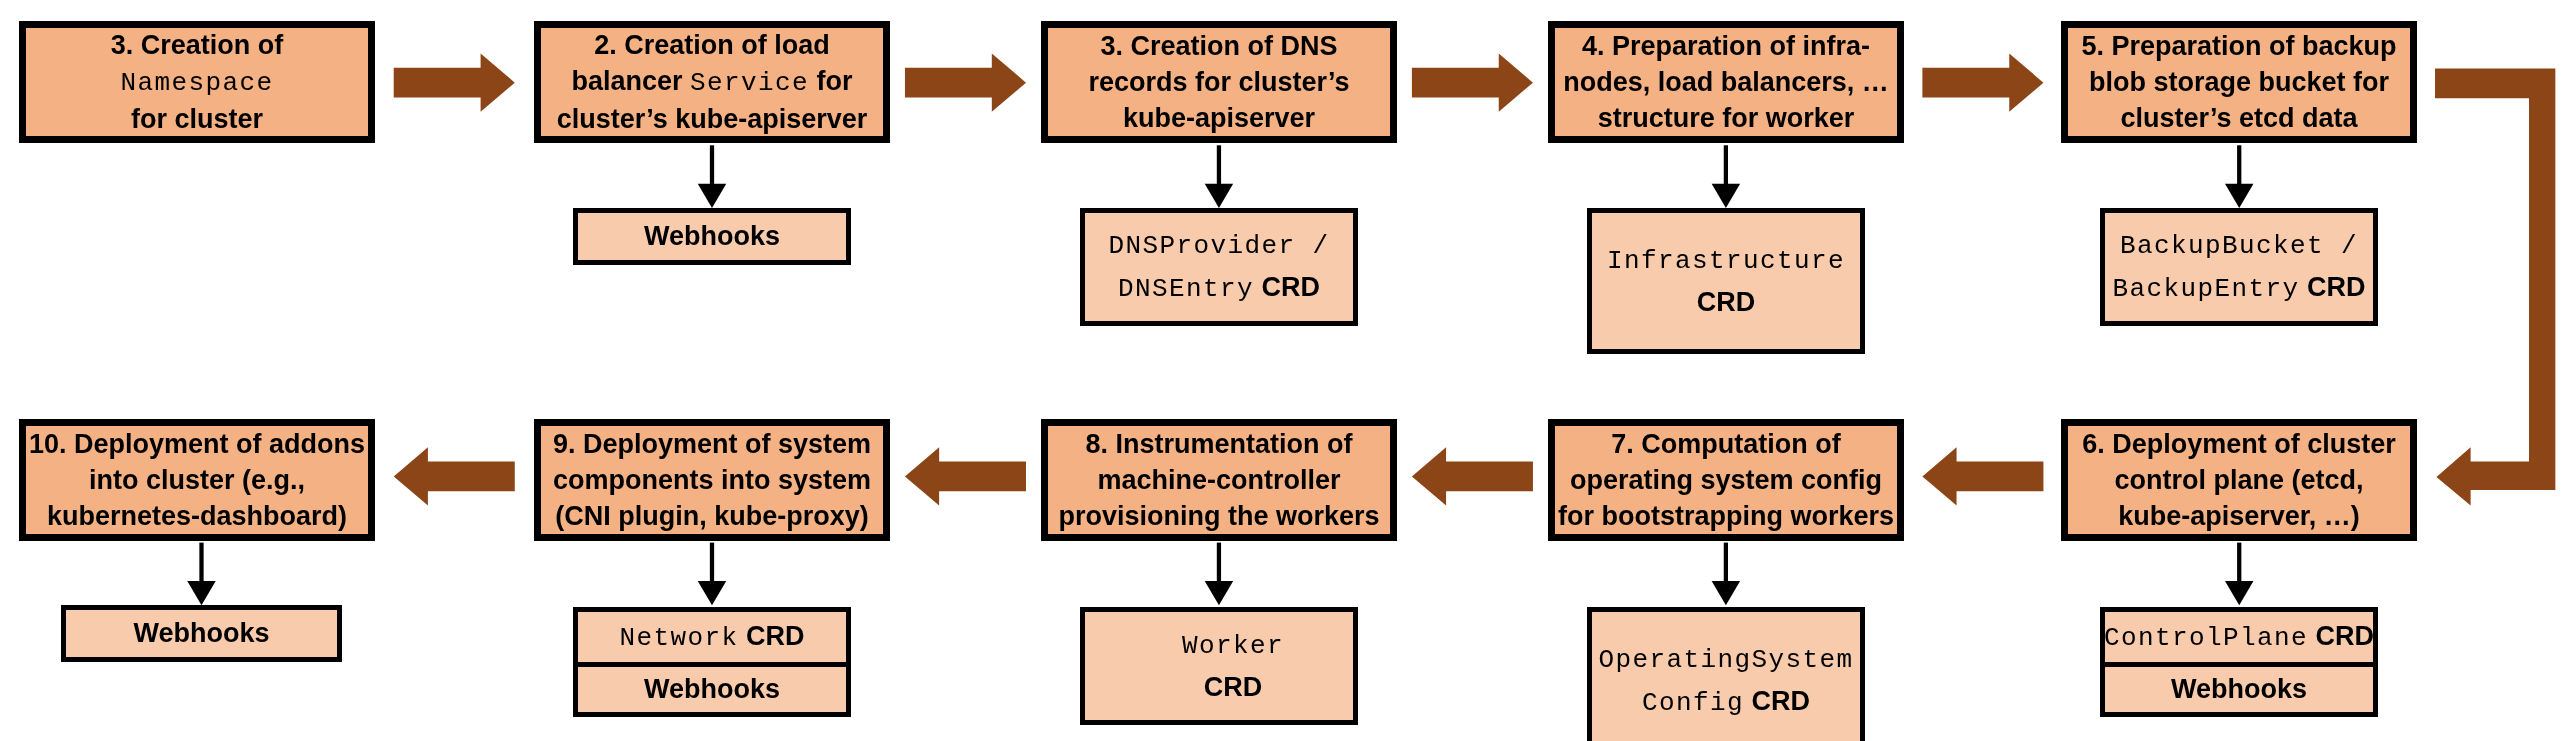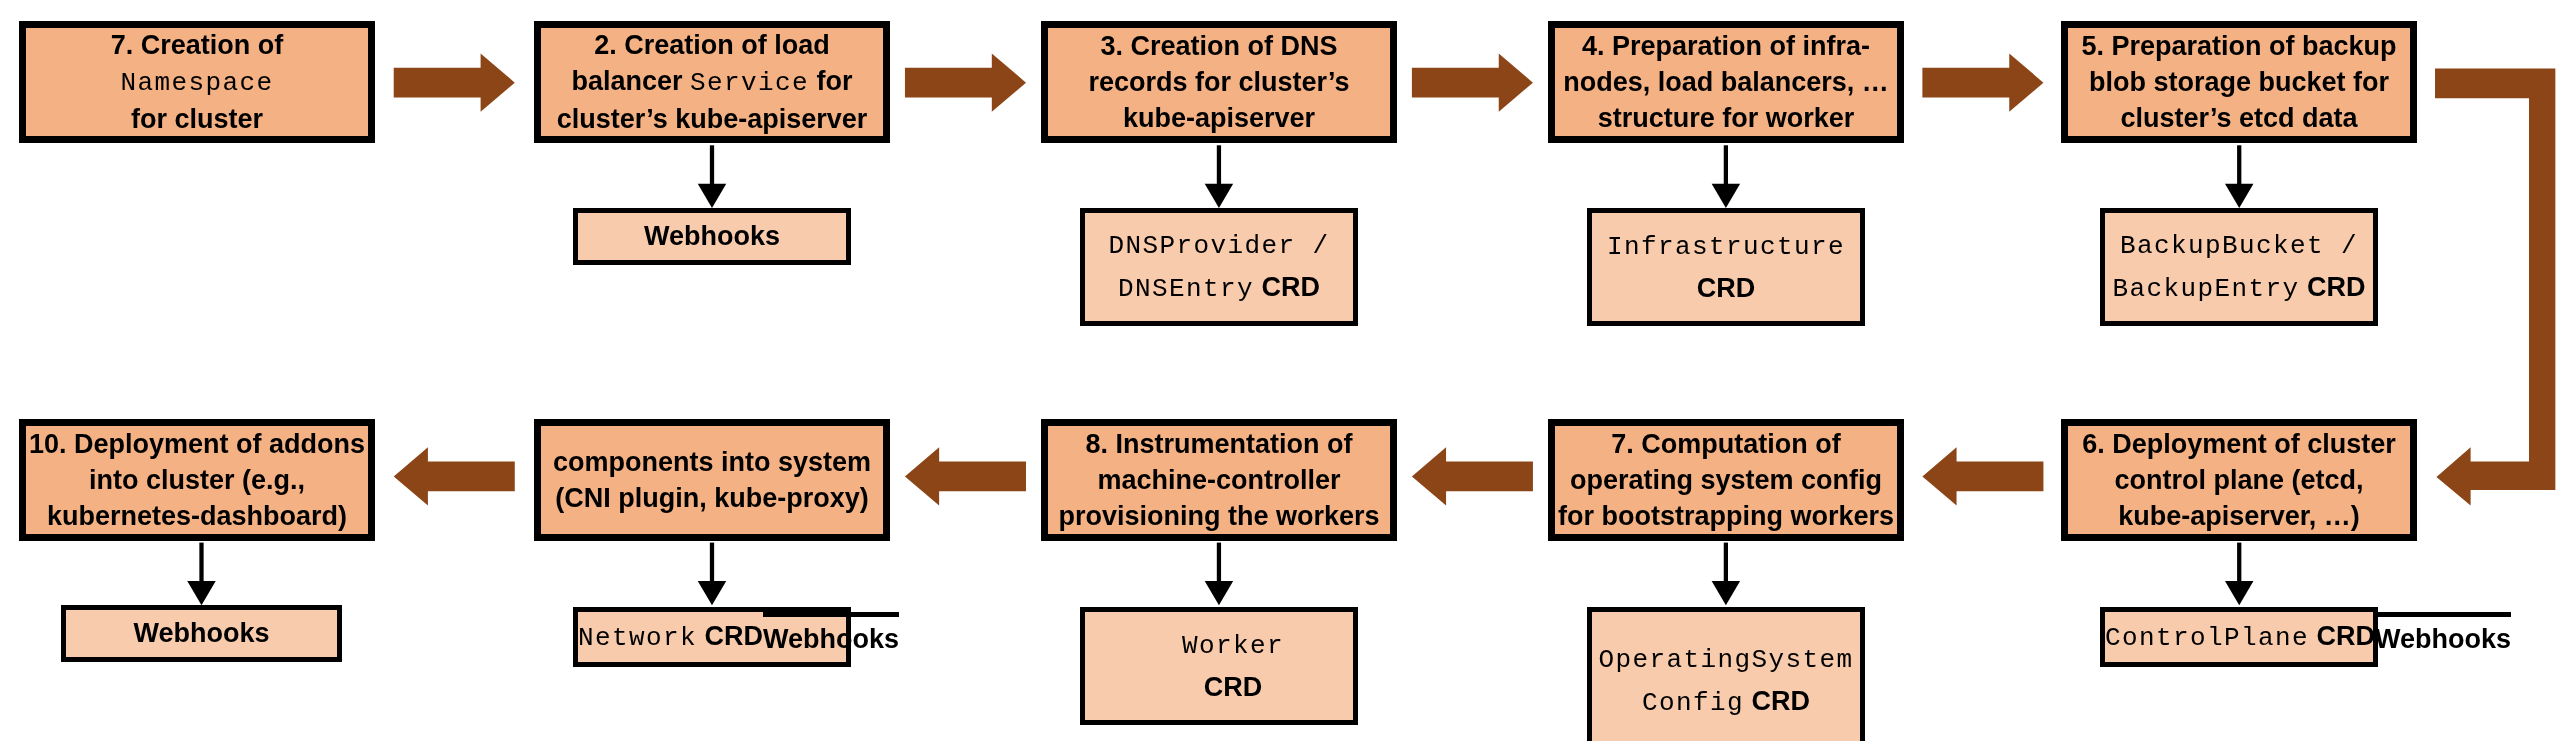--- a/index.html
+++ b/index.html
@@ -17,21 +17,21 @@
   .code{font-family:"Liberation Mono","DejaVu Sans Mono",monospace;font-weight:normal;letter-spacing:1.4px;}
   .mainbox .code{font-size:26px;}
   .childbox{
     position:absolute;box-sizing:border-box;background:#F8CBAD;border:5.7px solid #000;
     display:flex;flex-direction:column;justify-content:center;align-items:center;text-align:center;
   }
   .childbox .line{font-weight:bold;font-size:27px;line-height:41px;color:#000;white-space:nowrap;}
   .childbox .code{font-size:26px;}
   .stack{
     position:absolute;box-sizing:border-box;background:#F8CBAD;border:5.7px solid #000;
-    display:flex;flex-direction:row;
+    display:flex;flex-direction:column;justify-content:center;
   }
   .stack .cell{
     box-sizing:border-box;height:50px;display:flex;flex-direction:column;
     justify-content:center;align-items:center;text-align:center;
   }
   .stack .cell + .cell{border-top:5.7px solid #000;}
   .stack .line{font-weight:bold;font-size:27px;line-height:31px;color:#000;white-space:nowrap;}
   .stack .code{font-size:26px;}
   #arrow-layer{position:absolute;left:0;top:0;width:2576px;height:742px;}
 </style>
@@ -87,21 +87,21 @@
       <line x1="2424" y1="762" x2="2424" y2="820" stroke="#000" stroke-width="6"></line>
       <polygon points="2404,816 2444,816 2424,850" fill="#000"></polygon>
     </g>
     <g>
       <line x1="3145" y1="762" x2="3145" y2="820" stroke="#000" stroke-width="6"></line>
       <polygon points="3125,816 3165,816 3145,850" fill="#000"></polygon>
     </g>
   </svg>
 
   <div class="mainbox" style="left: 19px; top: 21.4px; background: rgb(244, 177, 131);">
-      <div class="line"><span>7. Creation of</span></div>
+      <div class="line"><span>3. Creation of</span></div>
       <div class="line"><span class="code">Namespace</span></div>
       <div class="line"><span>for cluster</span></div>
     </div>
   <div class="mainbox" style="left: 534px; top: 21.4px; background: rgb(244, 177, 131);">
       <div class="line"><span>2. Creation of load</span></div>
       <div class="line"><span>balancer </span><span class="code">Service</span><span> for</span></div>
       <div class="line"><span>cluster’s kube-apiserver</span></div>
     </div>
   <div class="mainbox" style="left: 1041px; top: 21.4px; background: rgb(244, 177, 131);">
       <div class="line"><span>3. Creation of DNS</span></div>
@@ -128,37 +128,38 @@
       <div class="line"><span>7. Computation of</span></div>
       <div class="line"><span>operating system config</span></div>
       <div class="line"><span>for bootstrapping workers</span></div>
     </div>
   <div class="mainbox" style="left: 1041px; top: 419px; background: rgb(244, 177, 131);">
       <div class="line"><span>8. Instrumentation of</span></div>
       <div class="line"><span>machine-controller</span></div>
       <div class="line"><span>provisioning the workers</span></div>
     </div>
   <div class="mainbox" style="left: 534px; top: 419px; background: rgb(244, 177, 131);">
+      <div class="line"><span>9. Deployment of system</span></div>
       <div class="line"><span>components into system</span></div>
       <div class="line"><span>(CNI plugin, kube-proxy)</span></div>
     </div>
   <div class="mainbox" style="left: 19px; top: 419px; background: rgb(244, 177, 131);">
       <div class="line"><span>10. Deployment of addons</span></div>
       <div class="line"><span>into cluster (e.g.,</span></div>
       <div class="line"><span>kubernetes-dashboard)</span></div>
     </div>
 
   <div class="childbox" style="left: 573px; top: 208px; width: 278px; height: 57px; background: rgb(248, 203, 173);">
       <div class="line"><span>Webhooks</span></div>
     </div>
   <div class="childbox" style="left: 1080px; top: 208px; width: 278px; height: 118px; background: rgb(248, 203, 173);">
       <div class="line"><span class="code">DNSProvider /</span></div>
       <div class="line"><span class="code">DNSEntry</span><span> CRD</span></div>
     </div>
-  <div class="childbox" style="left: 1587px; top: 208px; width: 278px; height: 118px; background: rgb(248, 203, 173);">
+  <div class="childbox" style="left: 1587px; top: 208px; width: 278px; height: 146px; background: rgb(248, 203, 173);">
       <div class="line"><span class="code">Infrastructure</span></div>
       <div class="line"><span>CRD</span></div>
     </div>
   <div class="childbox" style="left: 2100px; top: 208px; width: 278px; height: 118px; background: rgb(248, 203, 173);">
       <div class="line"><span class="code">BackupBucket /</span></div>
       <div class="line"><span class="code">BackupEntry</span><span> CRD</span></div>
     </div>
 
   <div class="stack" style="left: 2100px; top: 607px; width: 278px; background: rgb(248, 203, 173);">
     <div class="cell">

